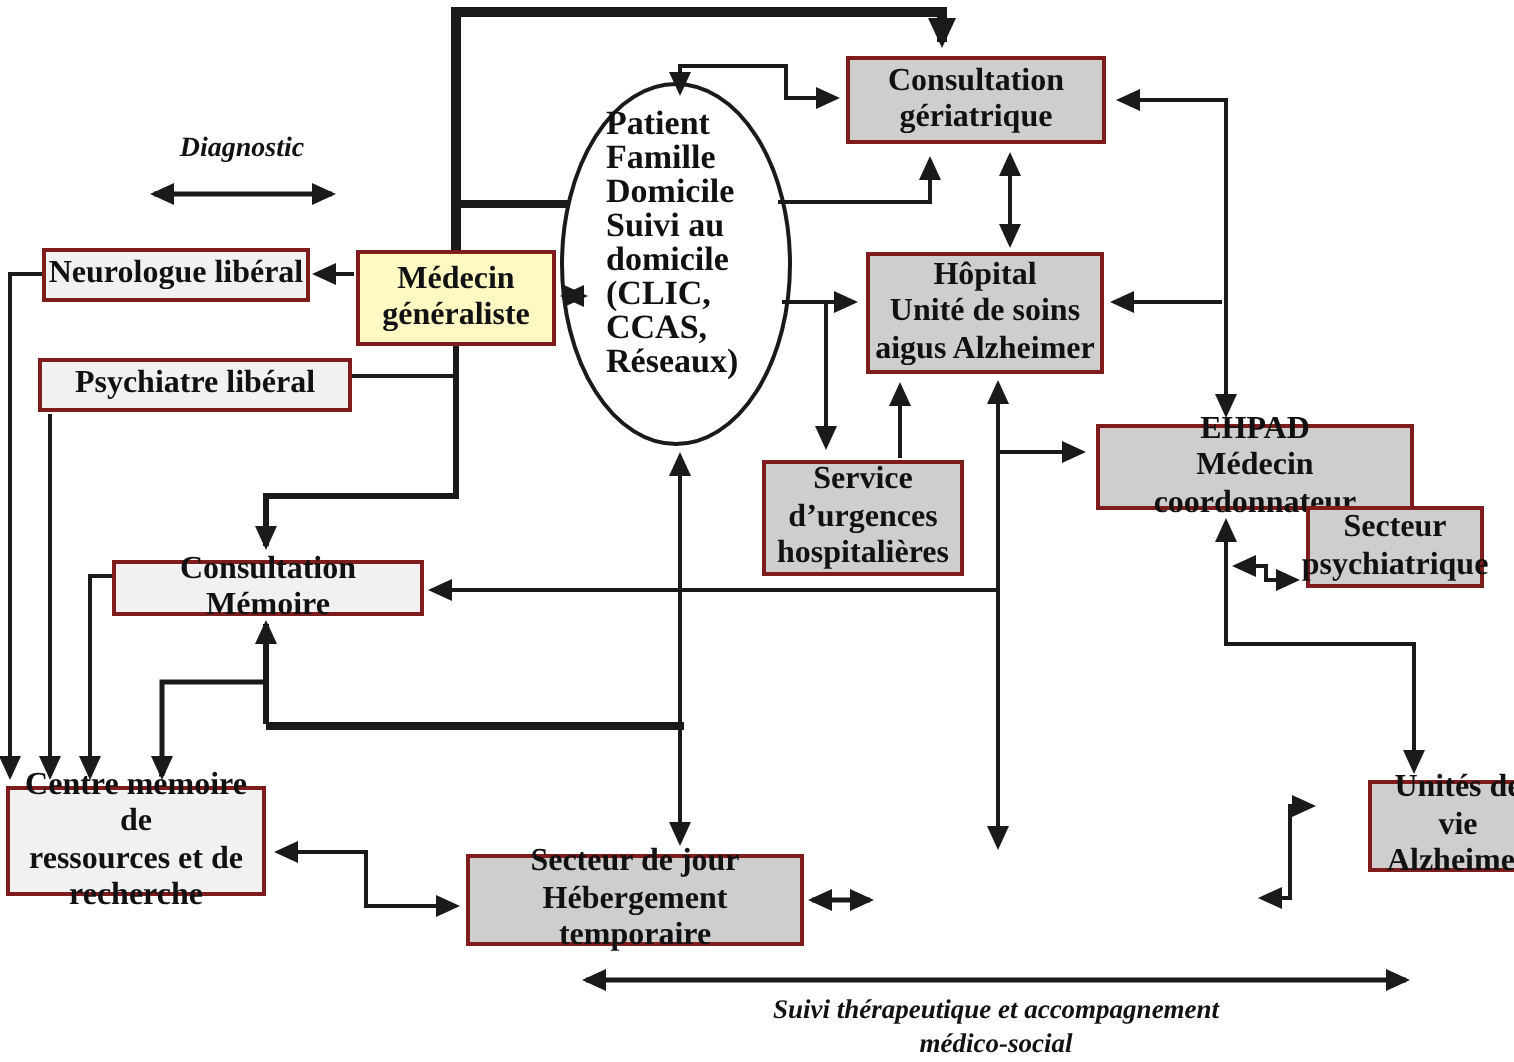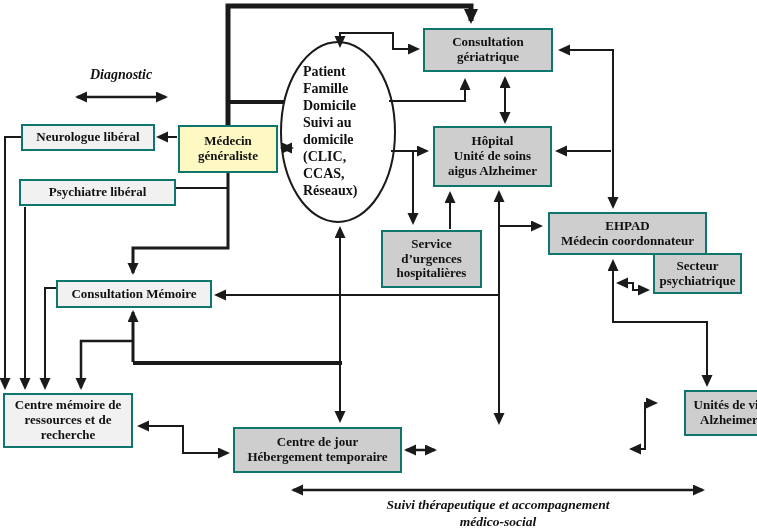--- a/index.html
+++ b/index.html
@@ -9,31 +9,31 @@
     overflow:hidden;
   }
   #wires { position:absolute; left:0; top:0; width:757px; height:531px; }
   .lnk { stroke:#1a1a1a; stroke-width:2; fill:none; }
   .w25 { stroke-width:2.5; }
   .w3  { stroke-width:3; }
   .w4  { stroke-width:4; }
   .w5  { stroke-width:5; }
   .node {
     position:absolute; box-sizing:border-box;
-    border:2px solid #0f766e;
+    border:2px solid #7f1d1d;
     display:flex; align-items:center; justify-content:center;
-    text-align:center; font-weight:bold; font-size:13px; line-height:1.15;
+    text-align:center; font-weight:bold; font-size:16px; line-height:1.15;
     white-space:pre-line;
   }
   .light    { background:#f1f1f1;text-align:center; }
   .mid      { background:#cecece; border-width:2.5px; }
   .medlight { background:#fef9c3; border-width:2.5px; }
   .ellipse-label {
-    position:absolute; left:303px; top:63px; width:90px;
-    font-weight:bold; font-size:14px; line-height:17px; white-space:pre-line;
+    position:absolute; left:303px; top:53px; width:90px;
+    font-weight:bold; font-size:17px; line-height:17px; white-space:pre-line;
   }
   .ann {
     position:absolute; font-style:italic; font-weight:bold;
     text-align:center; white-space:pre-line; font-size:14px; line-height:1.25;
   }
 </style>
 </head>
 <body>
 
 <div id="stage">
@@ -106,21 +106,21 @@
 Médecin coordonnateur</div>
   <div class="node mid" style="left:653px;top:253px;width:89px;height:41px">Secteur
 psychiatrique</div>
   <div class="node mid" style="left:381px;top:230px;width:101px;height:58px">Service
 d’urgences
 hospitalières</div>
   <div class="node light" style="left:56px;top:280px;width:156px;height:28px">Consultation Mémoire</div>
   <div class="node light" style="left:3px;top:393px;width:130px;height:55px">Centre mémoire de
 ressources et de
 recherche</div>
-  <div class="node mid" style="left:233px;top:427px;width:169px;height:46px">Centre de jour
+  <div class="node mid" style="left:233px;top:427px;width:169px;height:46px">Secteur de jour
 Hébergement temporaire</div>
   <div class="node mid" style="left:684px;top:390px;width:90px;height:46px">Unités de vie
 Alzheimer</div>
 
   <div class="ann" style="left:58px;top:66px;width:126px">Diagnostic</div>
   <div class="ann" style="left:298px;top:497px;width:400px;font-size:13.5px">Suivi thérapeutique et accompagnement
 médico-social</div>
 
 </div>
 

